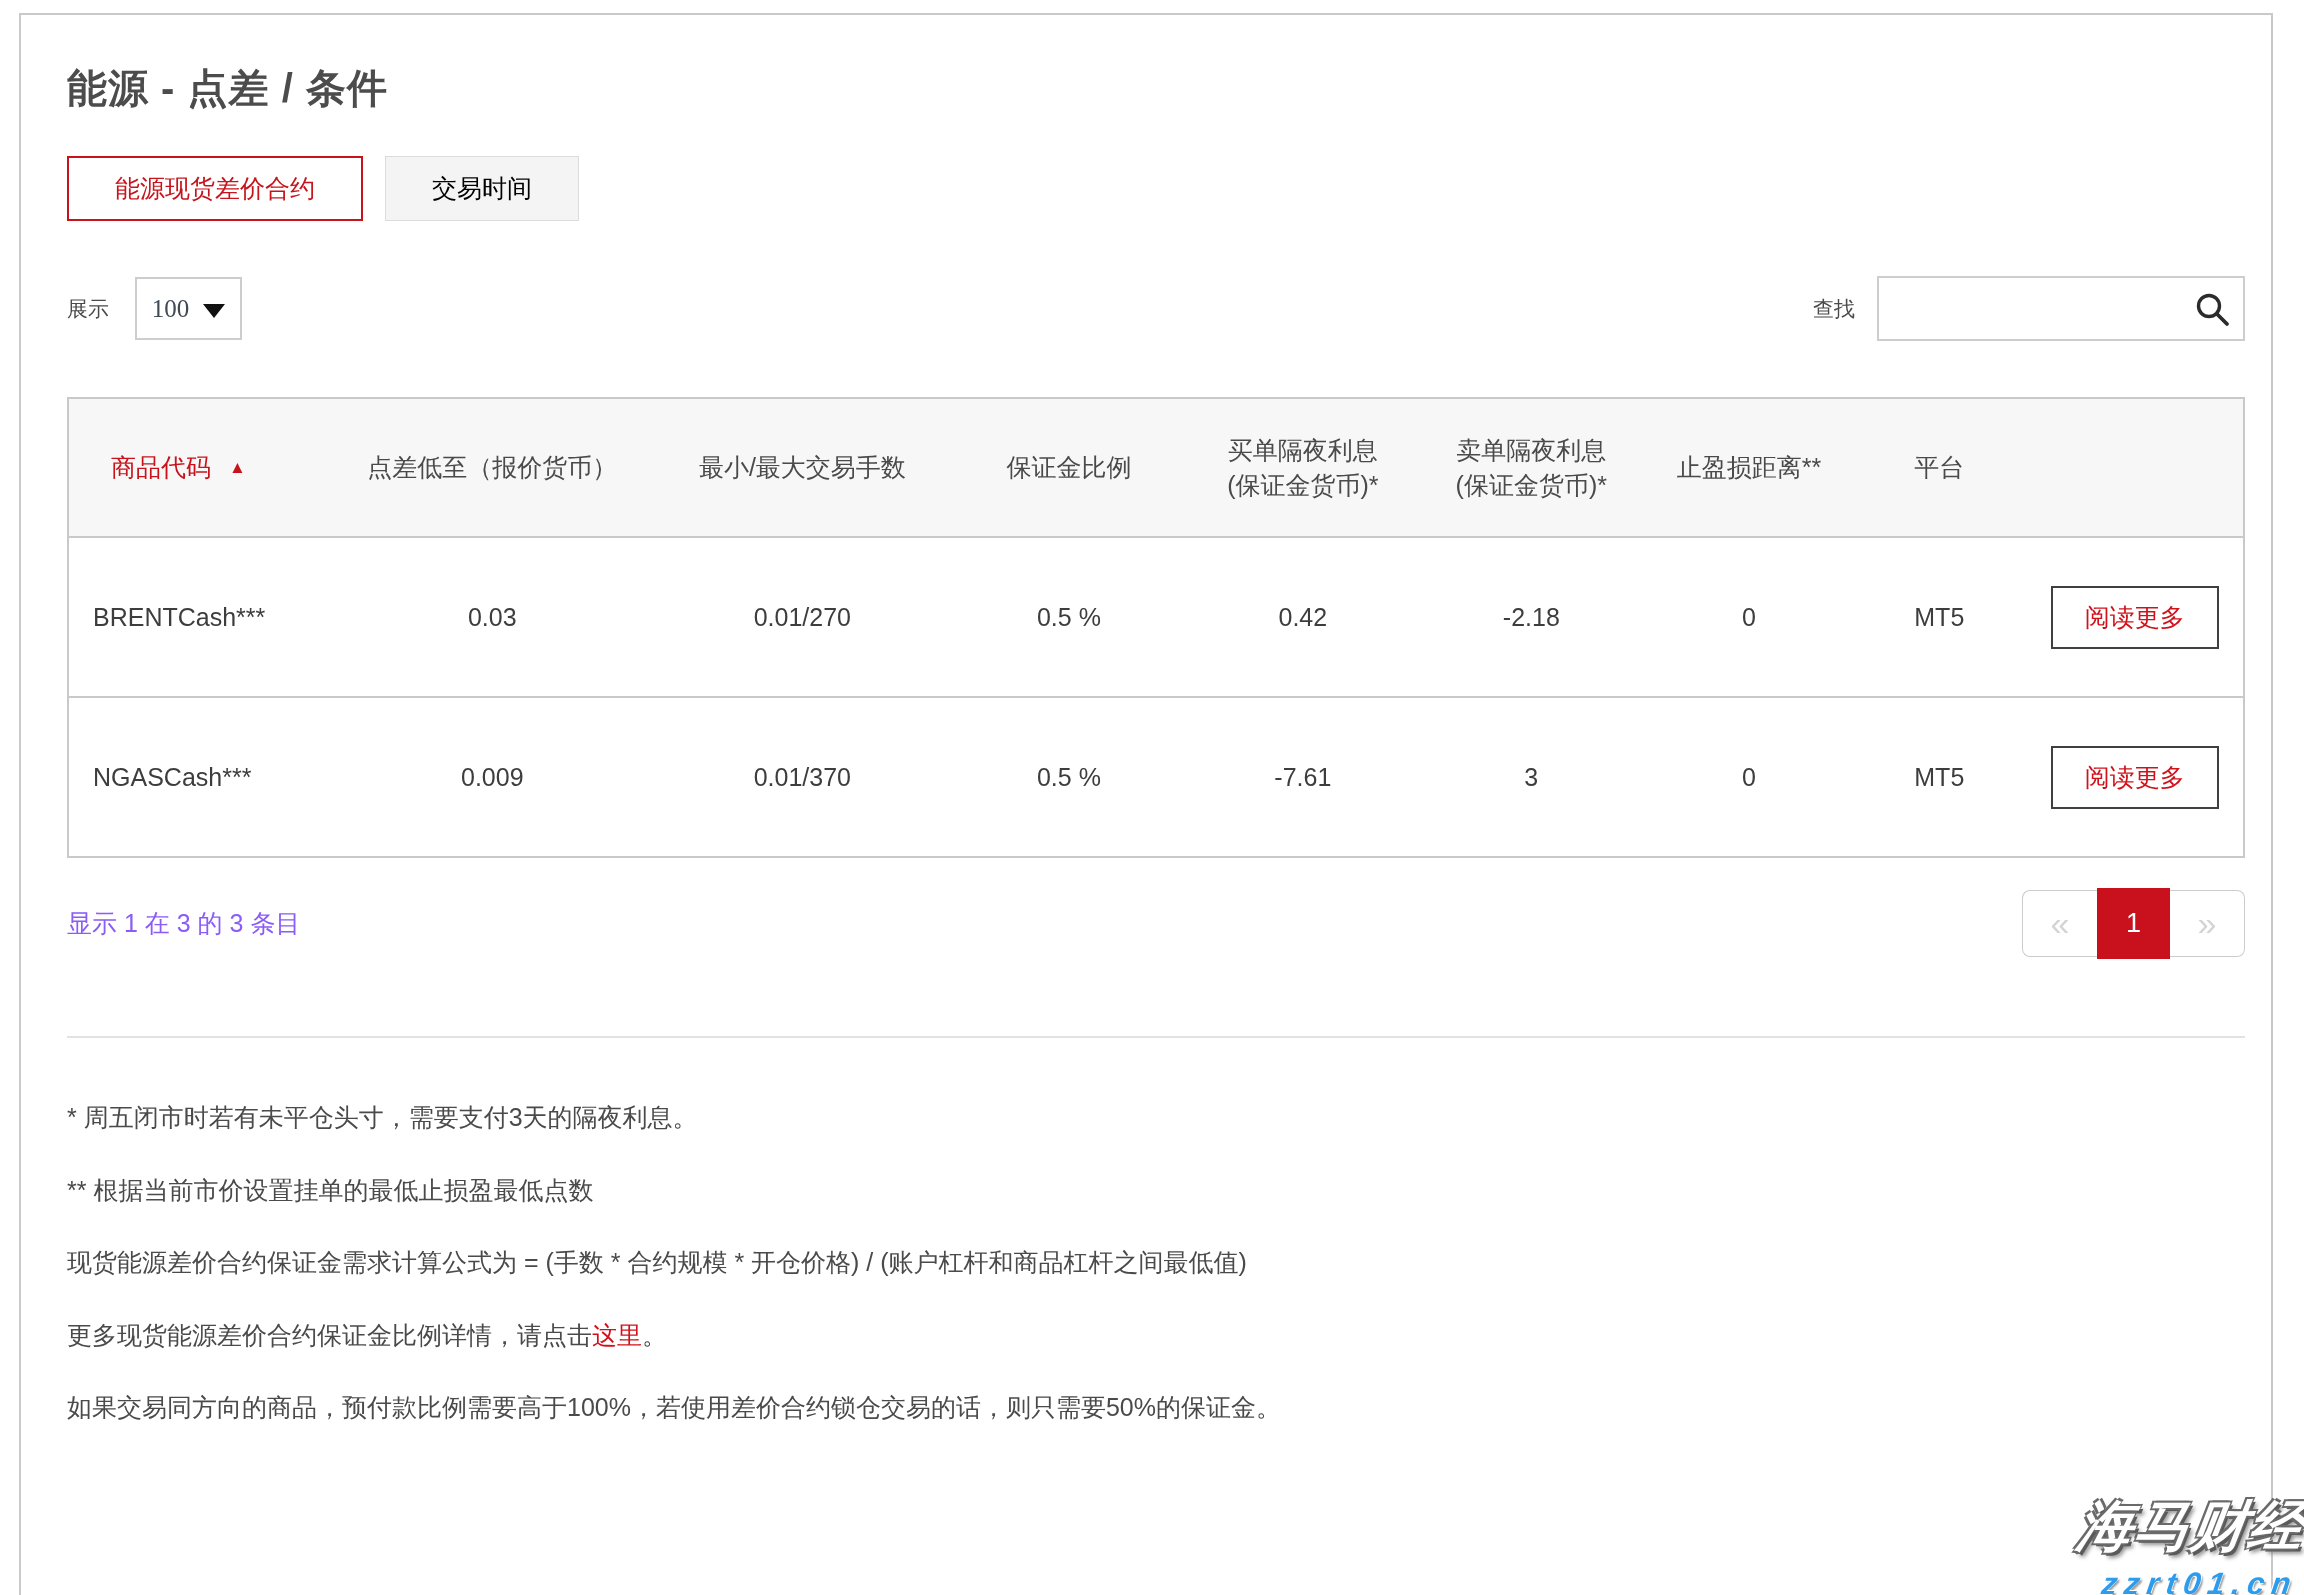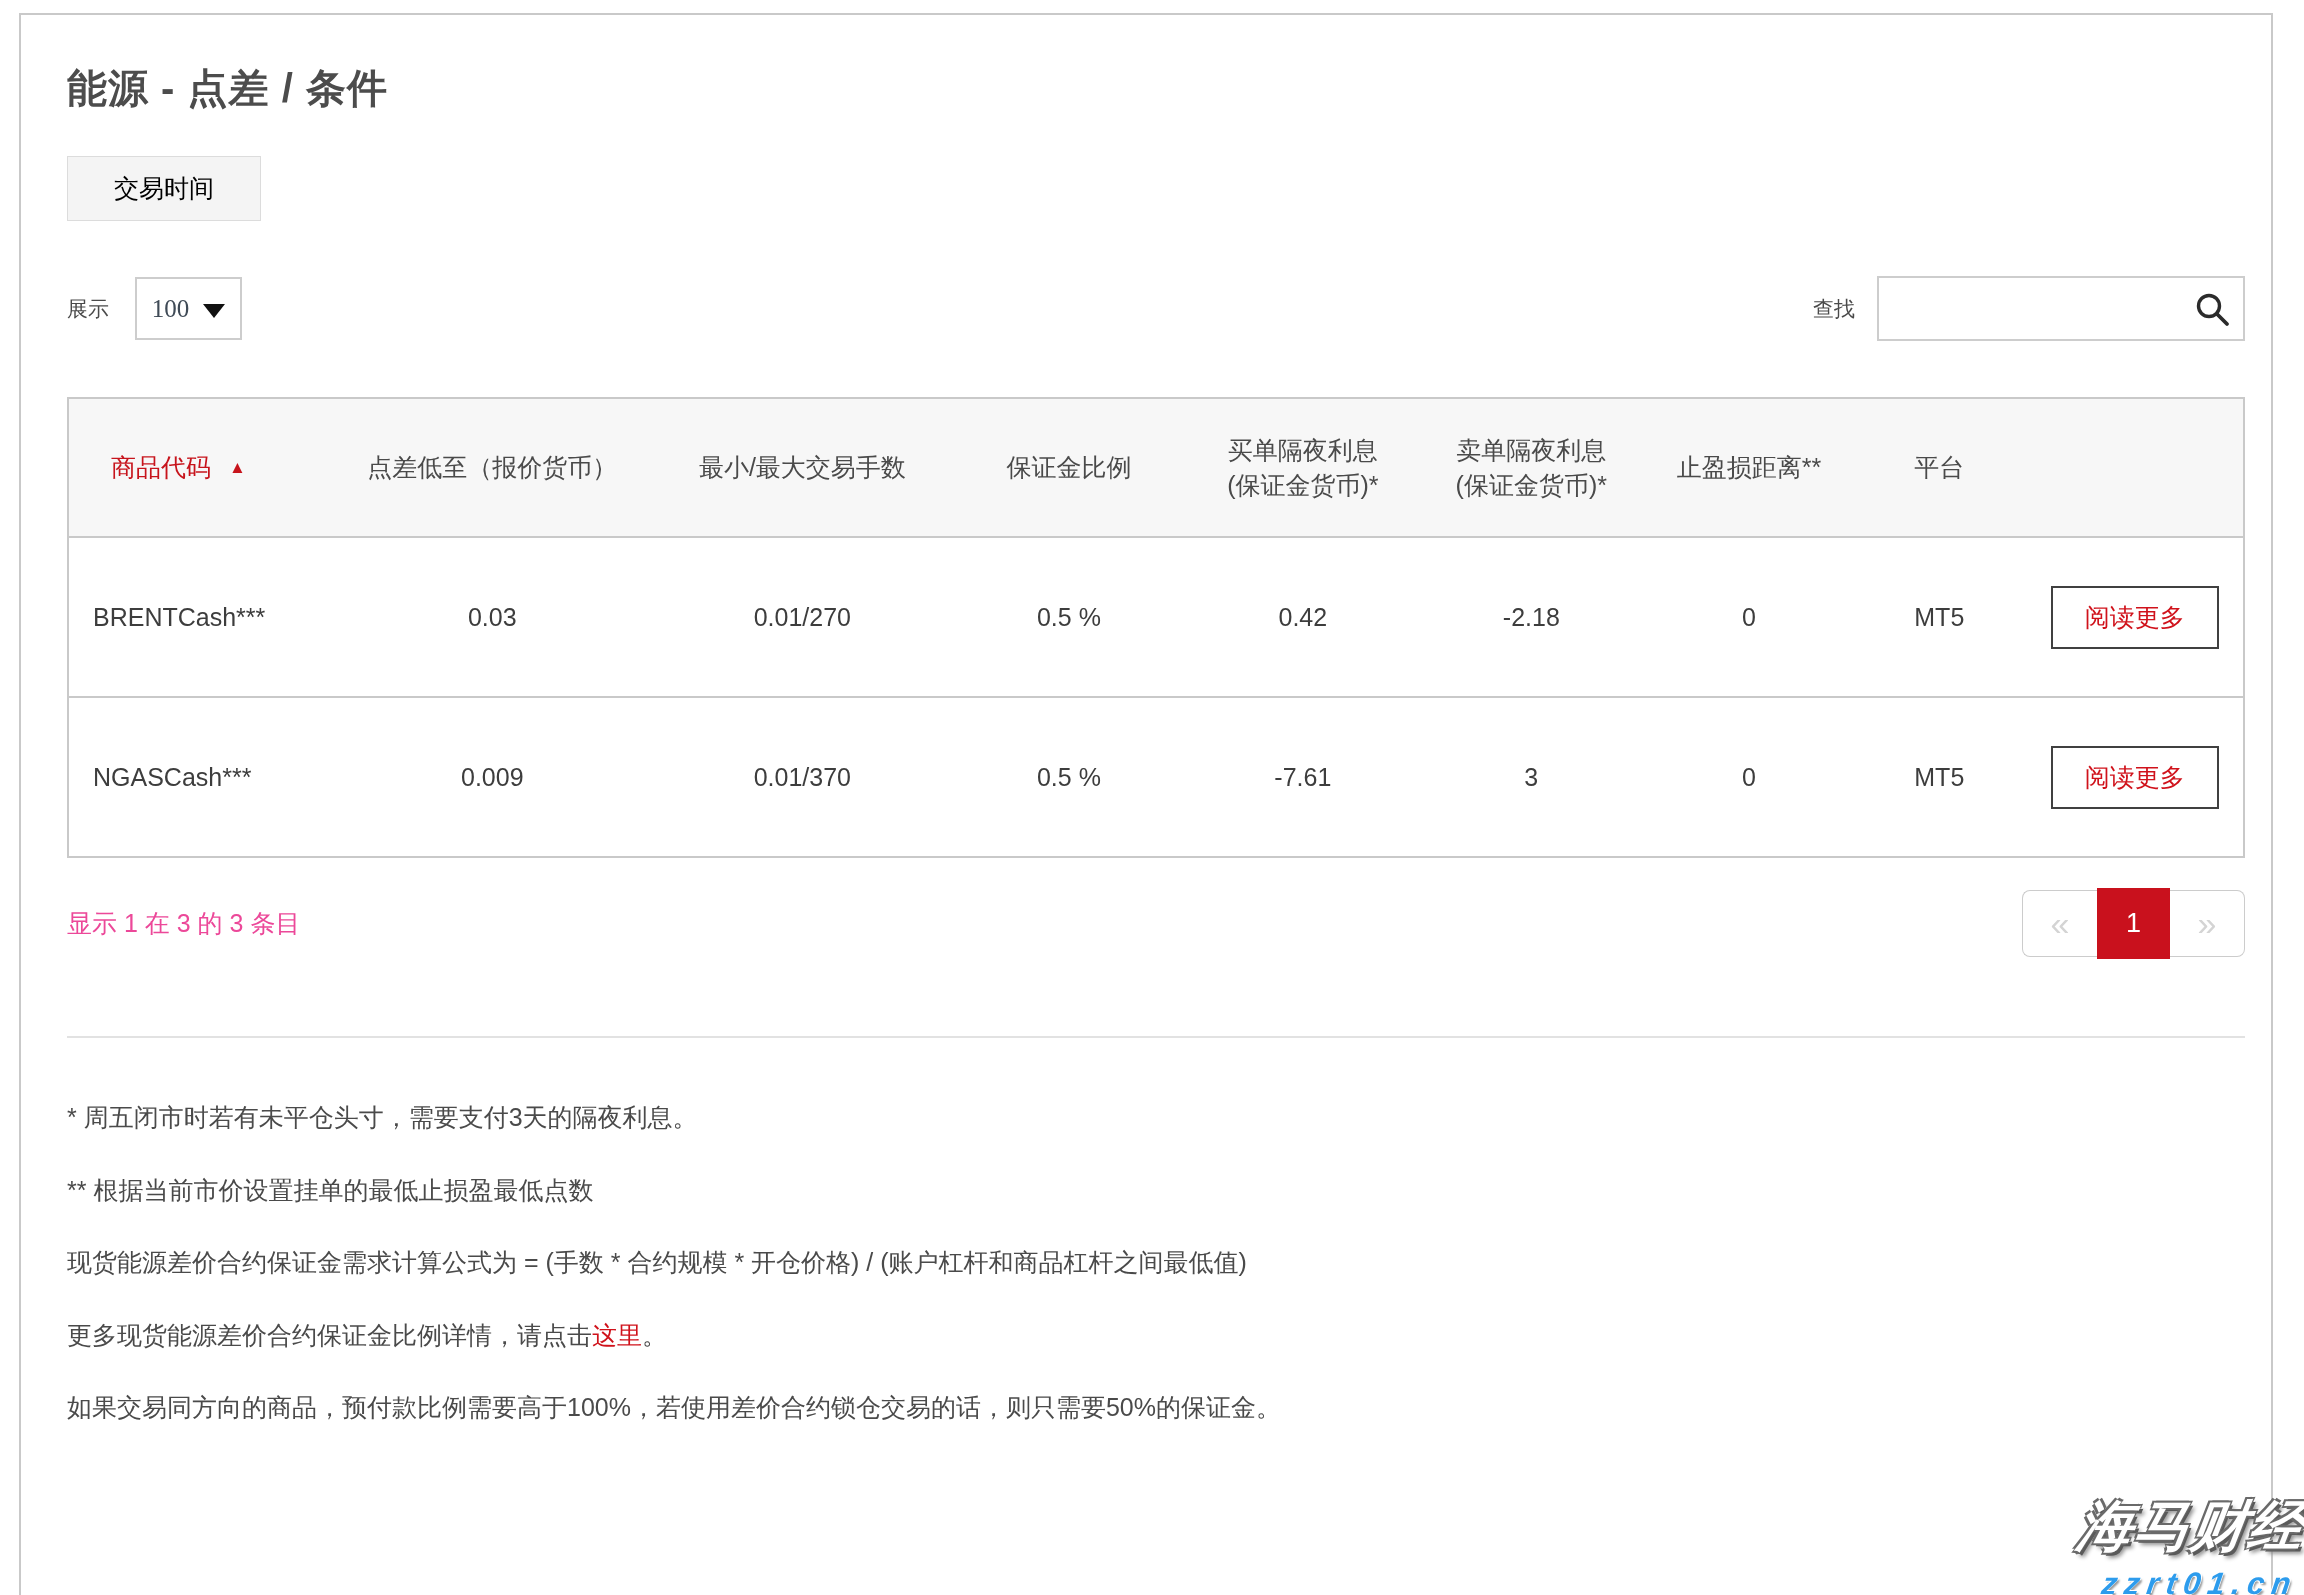--- a/index.html
+++ b/index.html
@@ -107,21 +107,21 @@
     border: 2px solid #404040;
     color: #d0121b;
     background: #fff;
     font-size: 25px;
     padding: 13px 32px;
     cursor: pointer;
     font-family: "Liberation Sans", sans-serif;
   }
 
   .table-footer { display: flex; align-items: center; margin-top: 30px; }
-  .entries-info { font-size: 25px; color: #ec4899; }
+  .entries-info { font-size: 25px; color: #8b5cf6; }
   .pager { display: flex; align-items: center; }
   .pager-btn {
     width: 75px; height: 67px;
     border: 1px solid #ccc;
     background: #fff;
     display: flex; align-items: center; justify-content: center;
     font-size: 34px; color: #d4d4d4;
     cursor: pointer;
   }
   .pager-prev { border-radius: 8px 0 0 8px; border-right: none; }
@@ -170,20 +170,21 @@
   }
 </style>
 </head>
 <body>
 
 <div class="card">
 
   <h1 class="page-title">能源 - 点差 / 条件</h1>
 
   <div class="tabs">
+    <div class="tab active">能源现货差价合约</div>
     <div class="tab inactive">交易时间</div>
   </div>
 
   <div class="controls">
     <span class="ctl-label">展示</span>
     <div class="page-size">
       <span>100</span>
       <span class="caret-down"></span>
     </div>
     <div class="spacer"></div>

